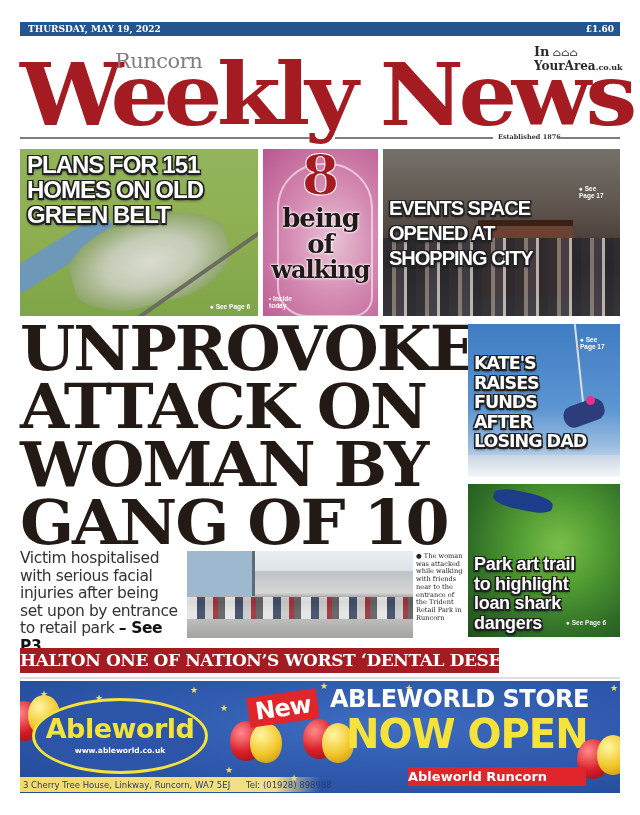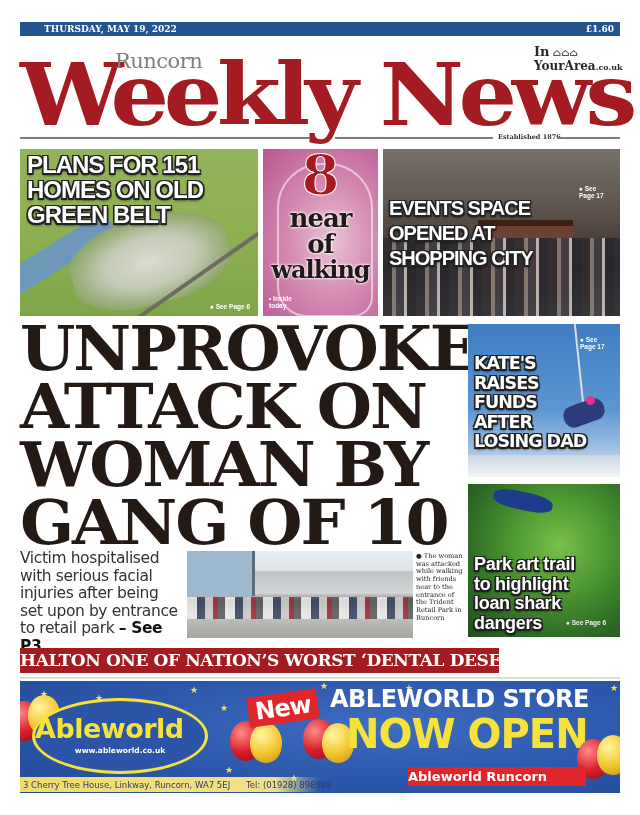--- a/index.html
+++ b/index.html
@@ -1,21 +1,21 @@
 <!DOCTYPE html>
 <html><head>
 <meta charset="utf-8">
 <style>
   html, body { margin:0; padding:0; }
   body { width:640px; height:815px; background:#ffffff; position:relative; overflow:hidden; font-family:"DejaVu Serif", serif; }
   .abs { position:absolute; }
 
   
   #topbar { left:20px; top:22px; width:600px; height:14px; background:#24558f; color:#fff; font-family:"DejaVu Serif", serif; font-weight:bold; font-size:9px; line-height:14px; }
-  #topbar .date { position:absolute; left:24px; top:0; }
+  #topbar .date { position:absolute; left:8px; top:0; }
   #topbar .price { position:absolute; right:6px; top:0; }
 
   
   #runcorn { left:115px; top:49px; font-family:"DejaVu Serif", serif; font-size:21px; color:#7f7f7f; letter-spacing:-0.5px; }
   #title { left:20px; top:50px; font-family:"DejaVu Serif", serif; font-weight:bold; font-size:86px; line-height:90px; color:#a51b22; letter-spacing:-5px; white-space:nowrap; transform:scaleX(1.07); transform-origin:left; }
   #inyourarea { left:534px; top:41px; font-family:"DejaVu Serif", serif; font-weight:bold; color:#2a2a2a; }
   #inyourarea .in { font-size:13px; }
   #inyourarea .houses { font-size:10px; color:#555; margin-left:3px; }
   #inyourarea .ya { font-size:12px; display:block; margin-top:-1px; }
   #inyourarea .couk { font-size:8px; }
@@ -81,21 +81,21 @@
   #halton { left:20px; top:648px; width:479px; height:25px; background:#a51b22; color:#fff; font-family:"DejaVu Serif", serif; font-weight:bold; font-size:17px; line-height:25px; text-align:left; letter-spacing:-0.4px; white-space:nowrap; }
   #halton-rule { left:20px; top:677px; width:600px; height:2px; background:#d8dde6; }
 
   
   #ad { left:20px; top:681px; width:600px; height:112px; background:radial-gradient(ellipse at 60% 40%,#3f6dc0 0%,#2e59ad 50%,#244a97 100%); overflow:hidden; }
   .star { position:absolute; color:#f5e33c; font-size:9px; }
   .balloon { position:absolute; width:32px; height:40px; border-radius:50% 50% 48% 48%; }
   .b-red { background:radial-gradient(circle at 35% 30%,#ff8b8b,#d91f2a 55%,#8e0f17); }
   .b-yel { background:radial-gradient(circle at 35% 30%,#fff6a3,#f2c62b 55%,#c58d10); }
   #ad-oval { position:absolute; left:12px; top:17px; width:170px; height:70px; border:3px solid #f5e33c; border-radius:50%; background:#2c55a8; }
-  #ad-brand { position:absolute; left:0; top:12px; width:100%; font-family:"DejaVu Sans", sans-serif; font-weight:bold; font-size:27px; color:#f5e33c; letter-spacing:-0.5px; }
+  #ad-brand { position:absolute; left:0; top:12px; width:100%; text-align:center; font-family:"DejaVu Sans", sans-serif; font-weight:bold; font-size:27px; color:#f5e33c; letter-spacing:-0.5px; }
   #ad-url { position:absolute; left:0; top:45px; width:100%; text-align:center; font-family:"DejaVu Sans", sans-serif; font-weight:bold; font-size:7.5px; color:#fff; }
   #ad-new { position:absolute; left:228px; top:12px; width:70px; height:30px; background:#e0262b; transform:rotate(-8deg); color:#fff; font-family:"DejaVu Sans", sans-serif; font-weight:bold; font-size:24px; line-height:30px; text-align:center; letter-spacing:-1px; }
   #ad-line1 { position:absolute; left:310px; top:4px; font-family:"DejaVu Sans", sans-serif; font-weight:bold; font-size:24px; color:#fff; letter-spacing:-0.5px; white-space:nowrap; }
   #ad-line2 { position:absolute; left:326px; top:30px; font-family:"DejaVu Sans", sans-serif; font-weight:bold; font-size:40px; color:#f5e33c; letter-spacing:-1px; white-space:nowrap; }
   #ad-location { position:absolute; left:388px; top:86px; width:178px; height:19px; background:#e0262b; color:#fff; font-family:"DejaVu Sans", sans-serif; font-weight:bold; font-size:13px; line-height:19px; text-align:left; }
   #ad-footer { position:absolute; left:0; top:96px; width:300px; height:15px; background:linear-gradient(90deg,#f3dc6a,#f0e08a 85%,rgba(240,224,138,0)); }
   #ad-address { position:absolute; left:3px; top:99px; font-family:"DejaVu Sans", sans-serif; font-size:8.5px; color:#2c3a6e; white-space:nowrap; }
   #ad-phone { position:absolute; left:226px; top:99px; font-family:"DejaVu Sans", sans-serif; font-size:8.5px; color:#2c3a6e; white-space:nowrap; }
 </style>
 </head>
@@ -125,21 +125,21 @@
     <div>PLANS FOR 151</div>
     <div>HOMES ON OLD</div>
     <div>GREEN BELT</div>
   </div>
   <div id="plans-see" class="see"><span>● </span><span>See Page 6</span></div>
 </div>
 
 <div id="panel-puzzle" class="panel">
   <div class="head-shape"></div>
   <div id="puzzle-num">8</div>
-  <div id="puzzle-line1">near</div>
+  <div id="puzzle-line1">being</div>
   <div id="puzzle-line2">of</div>
   <div id="puzzle-line3">walking</div>
   <div id="puzzle-inside" class="see">
     <div><span>• </span><span>Inside</span></div>
     <div>today</div>
   </div>
 </div>
 
 <div id="panel-events" class="panel">
   <div class="stall"></div>

